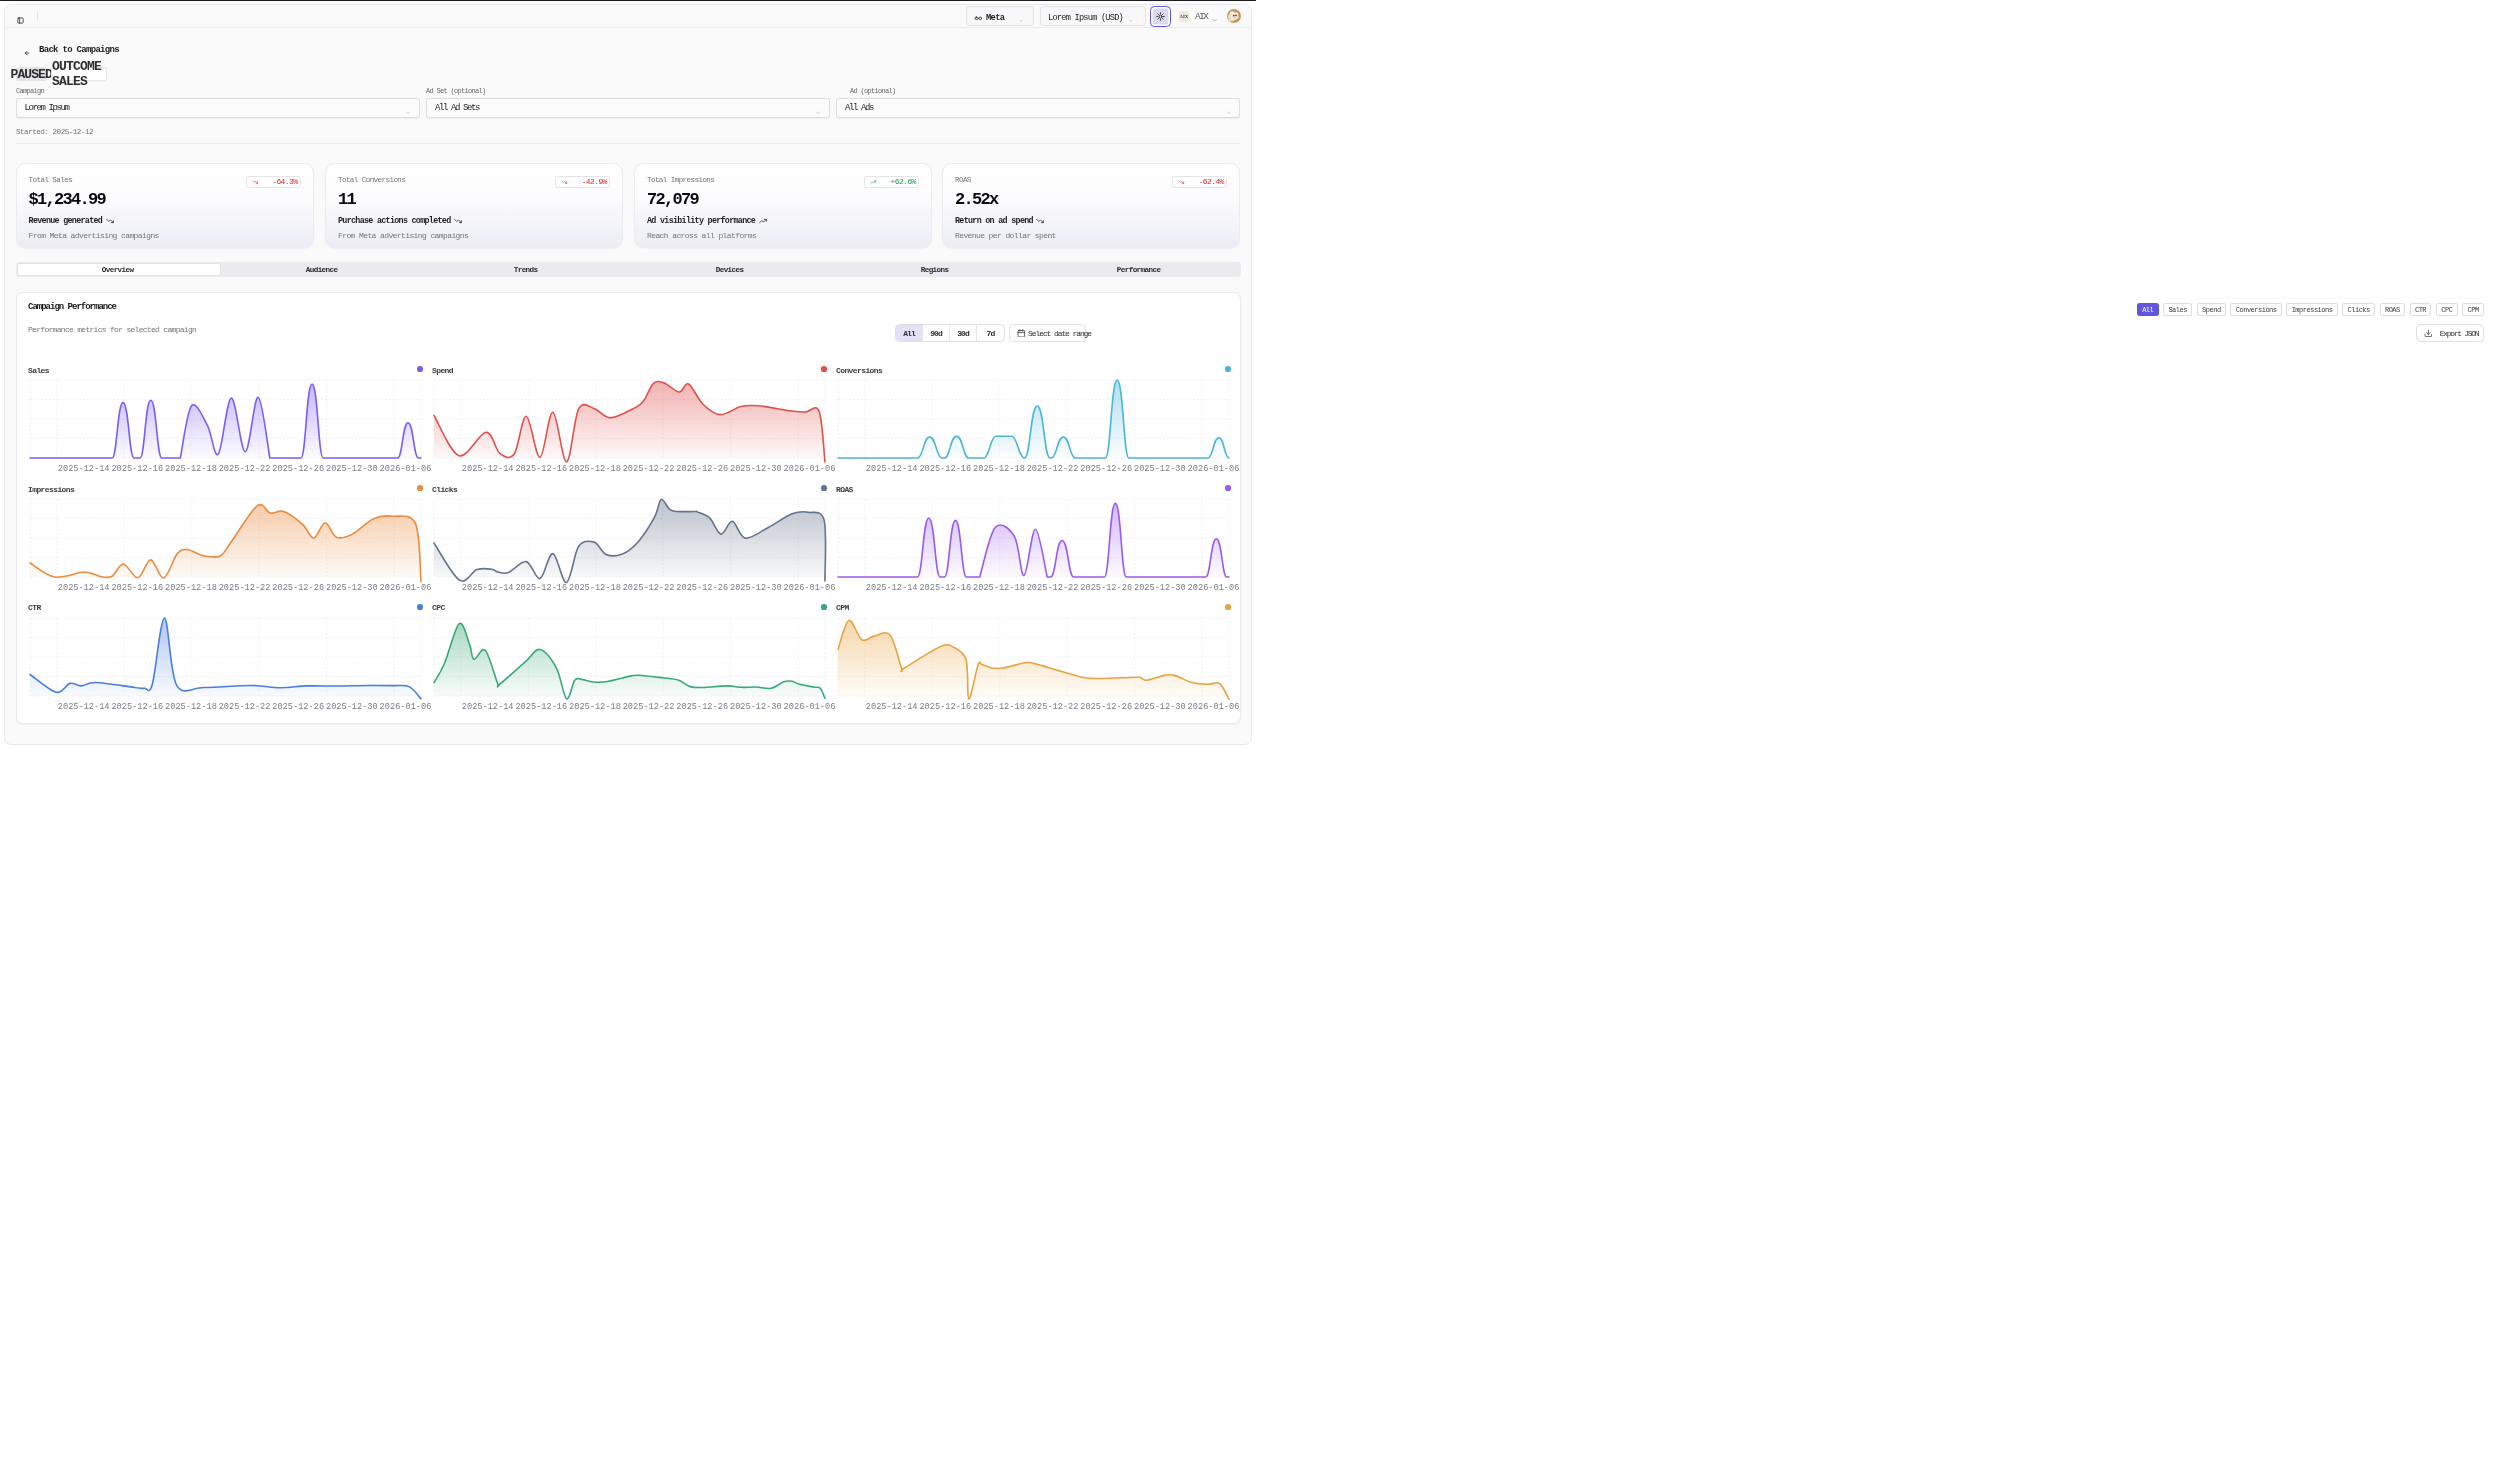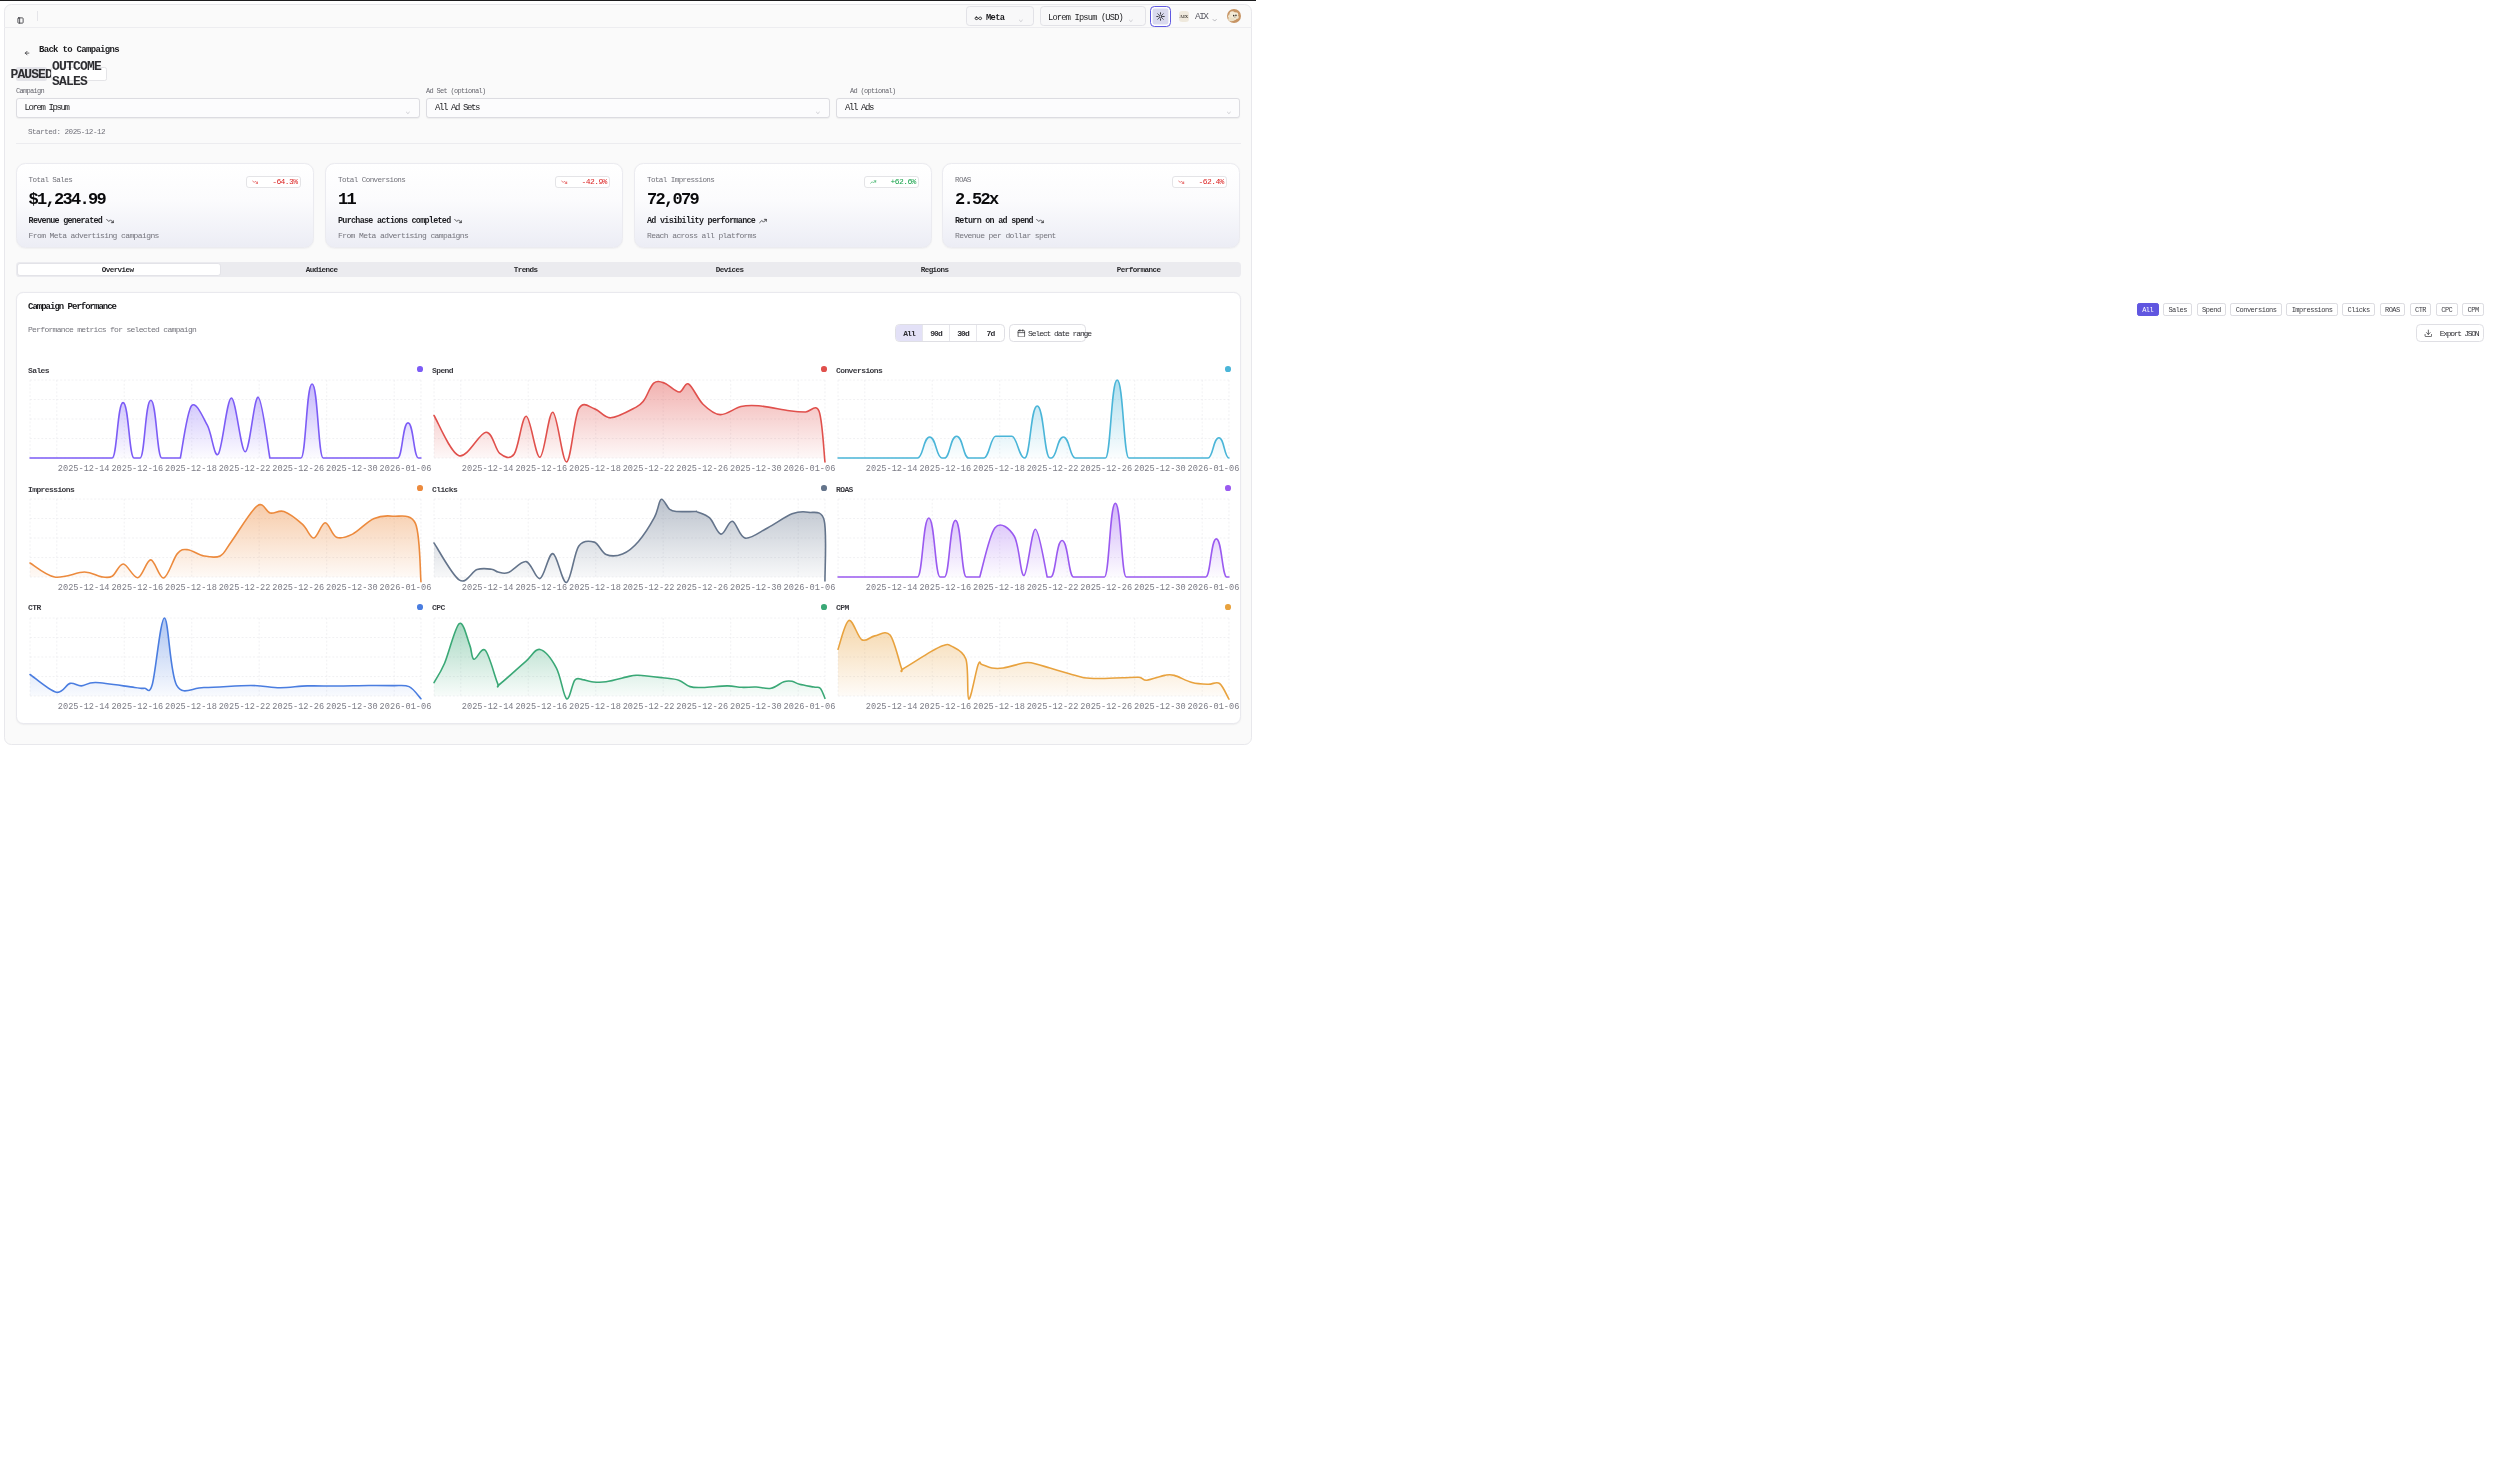--- a/index.html
+++ b/index.html
@@ -24,21 +24,21 @@
 #backrow { position:absolute; left:39px; top:45px; font-size:9px; font-weight:700;
   letter-spacing:-0.7px; color:#1c1c1f; }
 #backarrow { position:absolute; left:24px; top:46px; }
 .badge1 { position:absolute; top:67px; height:14px; font-size:13px; font-weight:700;
   color:#2d2d31; display:flex; align-items:center; justify-content:center; border-radius:2.2px; }
 .flabel { position:absolute; font-size:7px; font-weight:500; letter-spacing:-0.7px; color:#66666e; top:87px; }
 .fsel { position:absolute; top:98px; height:20px; background:#fcfcfd;
   border:0.7px solid #dcdce1; border-radius:2.9px; box-shadow:0 0.7px 1.1px rgba(0,0,0,0.05); }
 .fseltext { position:absolute; top:103px; font-size:9px; font-weight:500; letter-spacing:-1.4px; color:#1c1c1f; }
 .fchev { position:absolute; top:106px; }
-#started { position:absolute; left:28px; top:128px; font-size:7.6px; letter-spacing:-0.5px; color:#71717a; }
+#started { position:absolute; left:16px; top:128px; font-size:7.6px; letter-spacing:-0.5px; color:#71717a; }
 #divider { position:absolute; left:15.6px; top:143px; width:1225px; height:0.7px; background:#ececef; }
 .scard { position:absolute; top:163px; width:298px; height:85px; border:0.7px solid #ebebf0;
   border-radius:9.4px; background:linear-gradient(180deg,#ffffff 0%,#fbfbfd 45%,#ecedf5 100%);
   box-shadow:0 0.7px 1.5px rgba(16,16,48,0.04); }
 .slabel { position:absolute; left:12px; top:12px; font-size:7.6px; letter-spacing:-0.6px; color:#717179; }
 .sbadge { position:absolute; right:12px; top:11.6px; height:12.5px; background:#fff;
   border:0.7px solid #e4e4e7; border-radius:2.9px; display:flex; align-items:center;
   padding:0 2.2px 0 5.1px; gap:14px; font-size:8px; letter-spacing:-0.6px; font-weight:500; }
 .snum { position:absolute; left:12px; top:26px; font-size:17px; font-weight:700;
   letter-spacing:-1.7px; color:#0a0a0c; }

